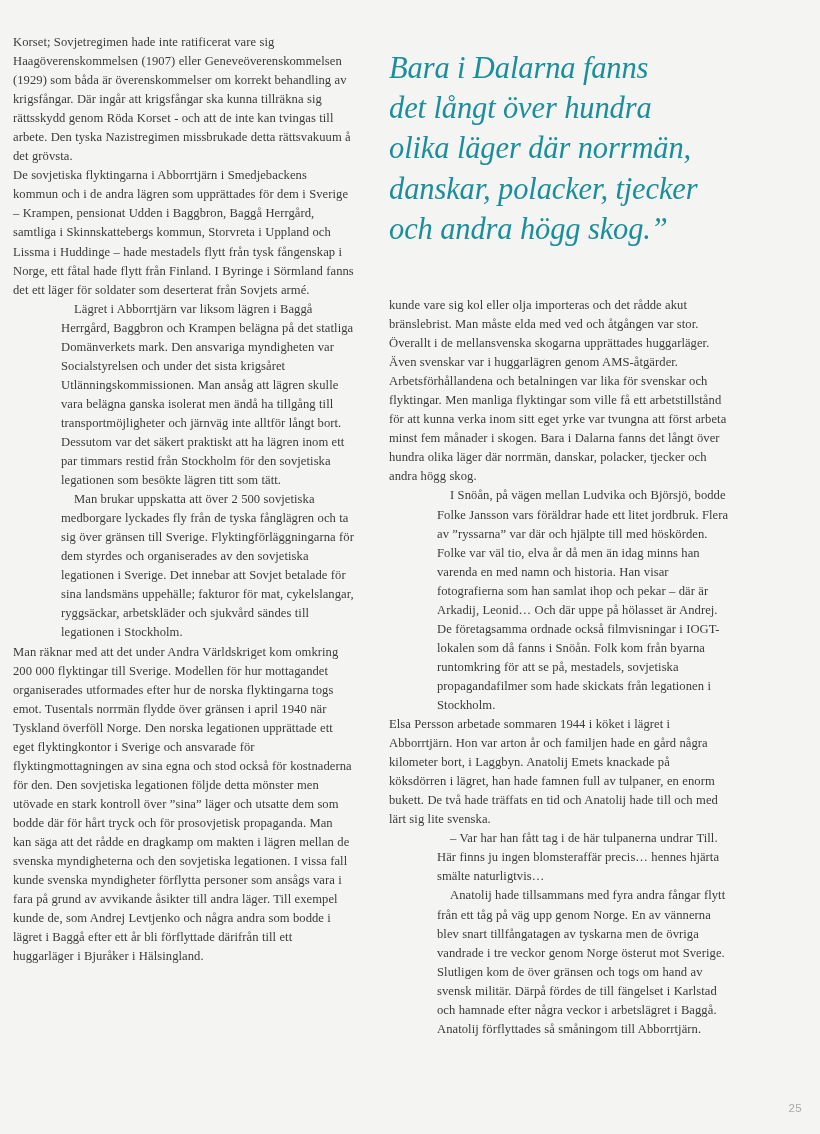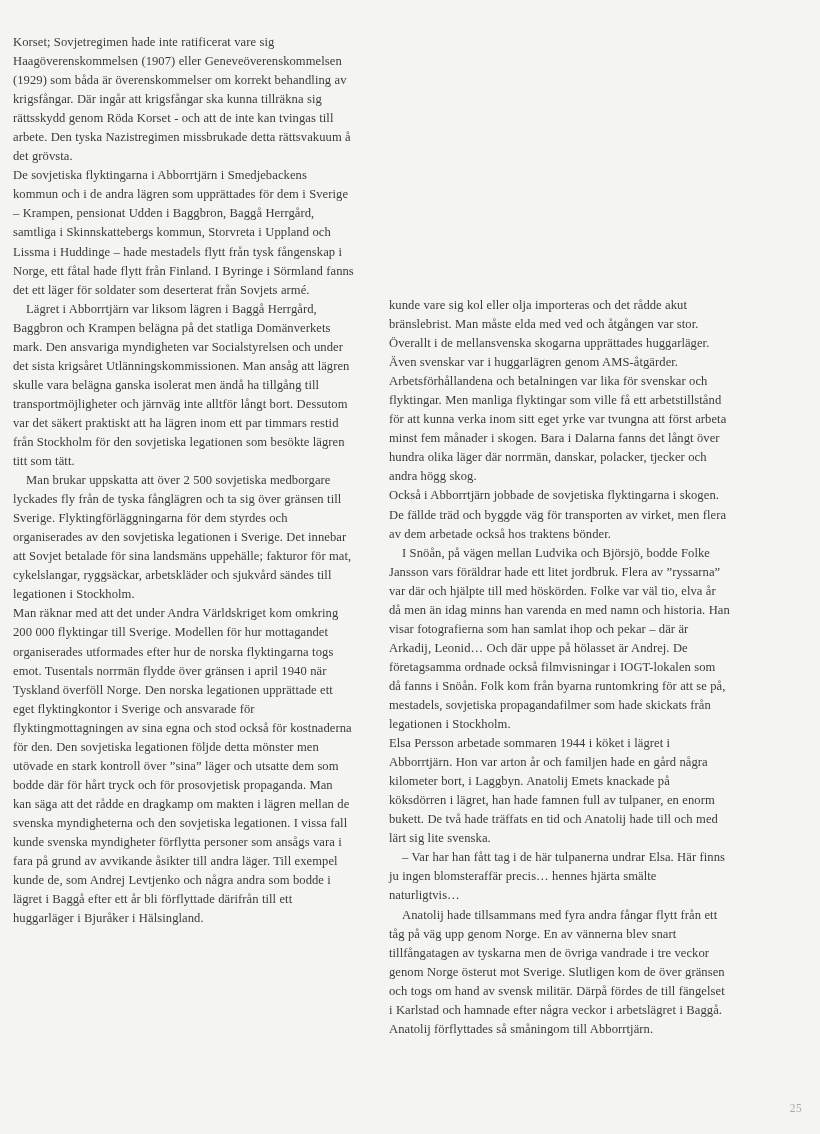--- a/index.html
+++ b/index.html
@@ -56,63 +56,70 @@
     color: #3b3b3b;
     letter-spacing: 0.005em;
     word-spacing: 0.01em;
   }
 
   .body-text p.gap {
   }
 
   .body-text p.indent {
     text-indent: 13px;
+    margin-left: 48px;
   }
 
   
   .pullquote {
     margin: 0;
     font-family: "Liberation Serif", "DejaVu Serif", serif;
     font-style: italic;
     font-size: 30.5px;
     line-height: 40.2px;
     color: #1a8e9c;
     letter-spacing: -0.004em;
     white-space: pre-line;
   }
 
   
   .page-number {
     position: absolute;
     right: 18px;
     bottom: 20px;
-    font-family: Liberation Serif, serif;
+    font-family: Liberation Sans, sans-serif;
     font-size: 11.5px;
     color: #a9a9a9;
     letter-spacing: 0.03em;
   }
 </style>
 </head>
 <body>
 
 <div class="page">
 
   <div class="col col-left body-text">
     <p>Korset; Sovjetregimen hade inte ratificerat vare sig Haagöverenskommelsen (1907) eller Geneveöverenskommelsen (1929) som båda är överenskommelser om korrekt behandling av krigsfångar. Där ingår att krigsfångar ska kunna tillräkna sig rättsskydd genom Röda Korset - och att de inte kan tvingas till arbete. Den tyska Nazistregimen missbrukade detta rättsvakuum å det grövsta.</p>
     <p class="gap">De sovjetiska flyktingarna i Abborrtjärn i Smedjebackens kommun och i de andra lägren som upprättades för dem i Sverige – Krampen, pensionat Udden i Baggbron, Baggå Herrgård, samtliga i Skinnskattebergs kommun, Storvreta i Uppland och Lissma i Huddinge – hade mestadels flytt från tysk fångenskap i Norge, ett fåtal hade flytt från Finland. I Byringe i Sörmland fanns det ett läger för soldater som deserterat från Sovjets armé.</p>
     <p class="indent">Lägret i Abborrtjärn var liksom lägren i Baggå Herrgård, Baggbron och Krampen belägna på det statliga Domänverkets mark. Den ansvariga myndigheten var Socialstyrelsen och under det sista krigsåret Utlänningskommissionen. Man ansåg att lägren skulle vara belägna ganska isolerat men ändå ha tillgång till transportmöjligheter och järnväg inte alltför långt bort. Dessutom var det säkert praktiskt att ha lägren inom ett par timmars restid från Stockholm för den sovjetiska legationen som besökte lägren titt som tätt.</p>
     <p class="indent">Man brukar uppskatta att över 2 500 sovjetiska medborgare lyckades fly från de tyska fånglägren och ta sig över gränsen till Sverige. Flyktingförläggningarna för dem styrdes och organiserades av den sovjetiska legationen i Sverige. Det innebar att Sovjet betalade för sina landsmäns uppehälle; fakturor för mat, cykelslangar, ryggsäckar, arbetskläder och sjukvård sändes till legationen i Stockholm.</p>
     <p class="gap">Man räknar med att det under Andra Världskriget kom omkring 200 000 flyktingar till Sverige. Modellen för hur mottagandet organiserades utformades efter hur de norska flyktingarna togs emot. Tusentals norrmän flydde över gränsen i april 1940 när Tyskland överföll Norge. Den norska legationen upprättade ett eget flyktingkontor i Sverige och ansvarade för flyktingmottagningen av sina egna och stod också för kostnaderna för den. Den sovjetiska legationen följde detta mönster men utövade en stark kontroll över ”sina” läger och utsatte dem som bodde där för hårt tryck och för prosovjetisk propaganda. Man kan säga att det rådde en dragkamp om makten i lägren mellan de svenska myndigheterna och den sovjetiska legationen. I vissa fall kunde svenska myndigheter förflytta personer som ansågs vara i fara på grund av avvikande åsikter till andra läger. Till exempel kunde de, som Andrej Levtjenko och några andra som bodde i lägret i Baggå efter ett år bli förflyttade därifrån till ett huggarläger i Bjuråker i Hälsingland.</p>
   </div>
 
+  <div class="col col-right-top">
+    <blockquote class="pullquote">Bara i Dalarna fanns
+det långt över hundra
+olika läger där norrmän,
+danskar, polacker, tjecker
+och andra högg skog.”</blockquote>
+  </div>
 
   <div class="col col-right-body body-text">
     <p>kunde vare sig kol eller olja importeras och det rådde akut bränslebrist. Man måste elda med ved och åtgången var stor. Överallt i de mellansvenska skogarna upprättades huggarläger. Även svenskar var i huggarlägren genom AMS-åtgärder. Arbetsförhållandena och betalningen var lika för svenskar och flyktingar. Men manliga flyktingar som ville få ett arbetstillstånd för att kunna verka inom sitt eget yrke var tvungna att först arbeta minst fem månader i skogen. Bara i Dalarna fanns det långt över hundra olika läger där norrmän, danskar, polacker, tjecker och andra högg skog.</p>
-    <p class="gap">Också i Abborrtjärn jobbade de sovjetiska flyktingarna i skogen. De fällde träd och byggde väg för transporten av virket, men flera av dem arbetade också hos traktens bönder.</p>
     <p class="indent">I Snöån, på vägen mellan Ludvika och Björsjö, bodde Folke Jansson vars föräldrar hade ett litet jordbruk. Flera av ”ryssarna” var där och hjälpte till med höskörden. Folke var väl tio, elva år då men än idag minns han varenda en med namn och historia. Han visar fotografierna som han samlat ihop och pekar – där är Arkadij,  Leonid… Och där uppe på hölasset är Andrej. De företagsamma ordnade också filmvisningar i IOGT-lokalen som då fanns i Snöån. Folk kom från byarna runtomkring för att se på, mestadels, sovjetiska propagandafilmer som hade skickats från legationen i Stockholm.</p>
     <p class="gap">Elsa Persson arbetade sommaren 1944 i köket i lägret i Abborrtjärn. Hon var arton år och familjen hade en gård några kilometer bort, i Laggbyn. Anatolij Emets knackade på köksdörren i lägret, han hade famnen full av tulpaner, en enorm bukett. De två hade träffats en tid och Anatolij hade till och med lärt sig lite svenska.</p>
-    <p class="indent">– Var har han fått tag i de här tulpanerna undrar Elsa. Här finns ju ingen blomsteraffär precis… hennes hjärta smälte naturligtvis…</p>
+    <p class="indent">– Var har han fått tag i de här tulpanerna undrar Till. Här finns ju ingen blomsteraffär precis… hennes hjärta smälte naturligtvis…</p>
     <p class="indent">Anatolij hade tillsammans med fyra andra fångar flytt från ett tåg på väg upp genom Norge. En av vännerna blev snart tillfångatagen av tyskarna men de övriga vandrade i tre veckor genom Norge österut mot Sverige. Slutligen kom de över gränsen och togs om hand av svensk militär. Därpå fördes de till fängelset i Karlstad och hamnade efter några veckor i arbetslägret i Baggå. Anatolij förflyttades så småningom till Abborrtjärn.</p>
   </div>
 
   <div class="page-number">25</div>
 
 </div>
 
 </body></html>

